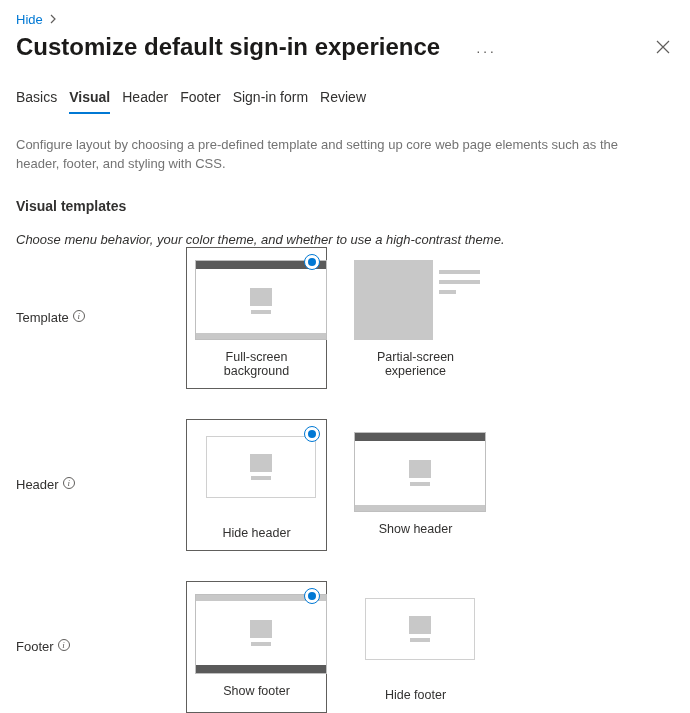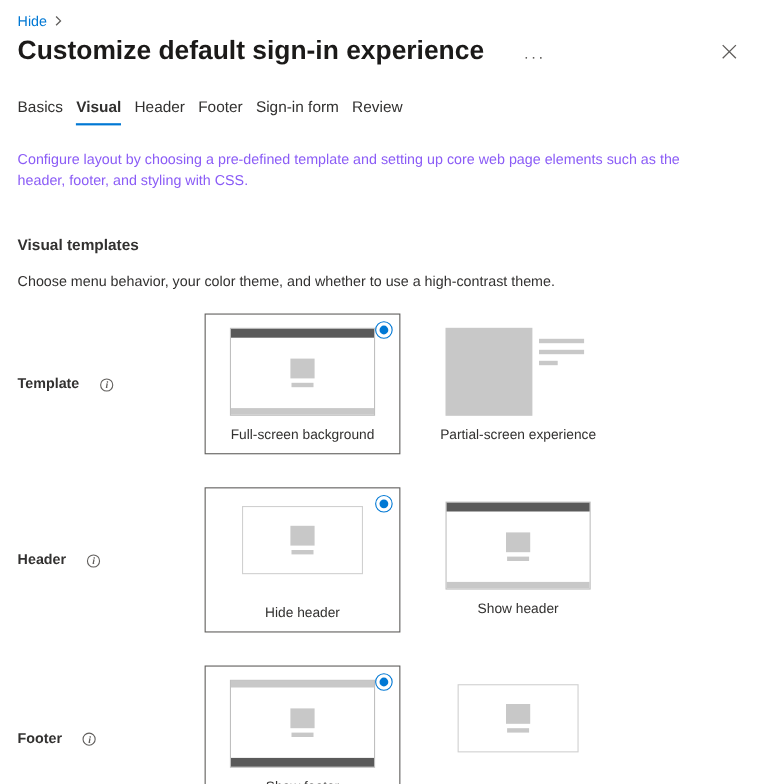--- a/index.html
+++ b/index.html
@@ -75,67 +75,66 @@
   }
   .tab.active::after {
     content: "";
     position: absolute;
     left: 0; right: 0; bottom: -1px;
     height: 2px;
     background: #0078d4;
   }
   .desc {
     font-size: 13px;
-    color: #8b5cf6;
+    color: #737373;
     line-height: 1.45;
-    margin-bottom: 40px;
+    margin-bottom: 24px;
     max-width: 648px;
   }
   .section-heading {
     font-size: 14px;
     font-weight: 700;
     margin-bottom: 18px;
   }
   .subdesc {
     font-size: 13px;
     color: #323130;
-    margin-bottom: 22px;
+    font-style: italic;
   }
   .option-row {
     display: flex;
     align-items: center;
     margin-bottom: 30px;
   }
   .row-label {
     width: 170px;
     font-size: 13px;
     display: flex;
-    align-items: flex-end;
-    gap: 19px;
-    font-weight: bold;
+    align-items: flex-start;
+    gap: 4px;
   }
   .info-icon {
     display:inline-flex;
     border: 1px solid #605e5c;
     color: #605e5c;
     border-radius: 50%;
     width: 12px; height: 12px;
     font-size: 9px;
     align-items: center;
     justify-content: center;
     font-style: italic;
     font-family: Georgia, serif;
     line-height: 1;
   }
   .cards {
     display: flex;
     gap: 18px;
   }
   .card {
-    width: 178px;
+    width: 141px;
     border: 1px solid transparent;
     padding: 8px 8px 10px 8px;
     position: relative;
     cursor: pointer;
   }
   .card.selected {
     border-color: #605e5c;
   }
   .radio {
     position: absolute;

